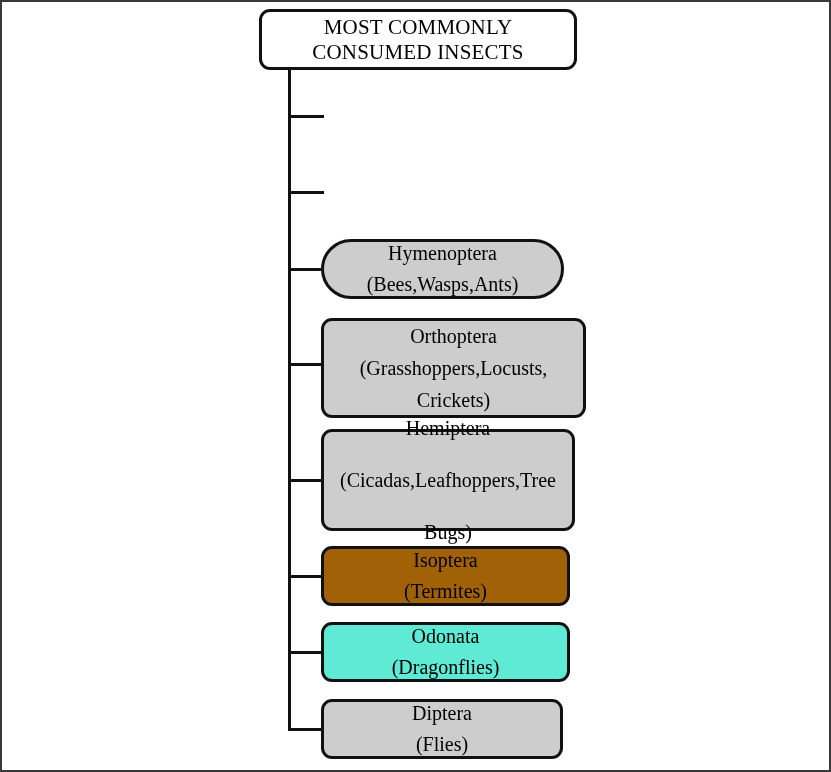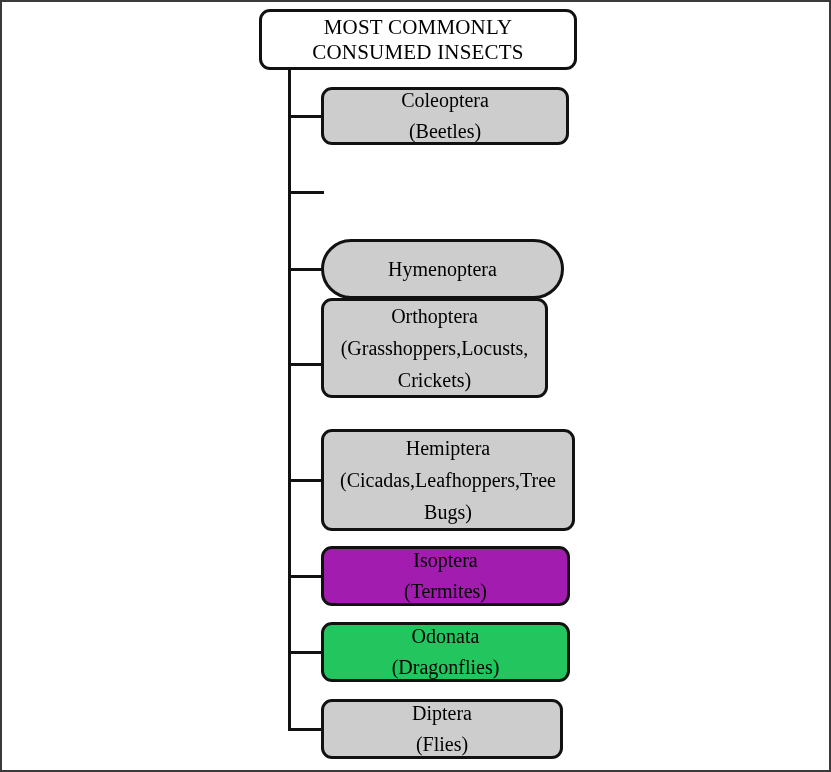--- a/index.html
+++ b/index.html
@@ -89,48 +89,45 @@
 <body>
 
 <div id="frame">
   <div id="canvas">
       <div class="node root" style="left: 257px; top: 7px; width: 318px; height: 61px; background: rgb(255, 255, 255); border-color: rgb(17, 17, 17);">
         <span class="line">MOST COMMONLY</span>
         <span class="line">CONSUMED INSECTS</span>
       </div>
       <div class="trunk" style="left: 286px; top: 67px; height: 662px; background: rgb(17, 17, 17);"></div>
       <div class="branch" style="left: 286px; top: 113px; width: 36px; background: rgb(17, 17, 17);"></div>
-      <div class="node child" style="left: 319px; top: 85px; width: 248px; height: 58px; background: rgb(205, 205, 205); border-color: rgb(17, 17, 17);">
-        <span class="line">Coleoptera</span>
-        <span class="line">(Beetles)</span>
-      </div>
       <div class="branch" style="left: 286px; top: 189px; width: 36px; background: rgb(17, 17, 17);"></div>
       <div class="branch" style="left: 286px; top: 266px; width: 36px; background: rgb(17, 17, 17);"></div>
       <div class="node child" style="left: 319px; top: 237px; width: 243px; height: 60px; background: rgb(205, 205, 205); border-color: rgb(17, 17, 17); border-radius: 30px;">
         <span class="line">Hymenoptera</span>
+        <span class="line">(Bees,Wasps,Ants)</span>
       </div>
       <div class="branch" style="left: 286px; top: 361px; width: 36px; background: rgb(17, 17, 17);"></div>
-      <div class="node child tall" style="left: 319px; top: 296px; width: 227px; height: 100px; background: rgb(205, 205, 205); border-color: rgb(17, 17, 17);">
+      <div class="node child tall" style="left: 319px; top: 316px; width: 265px; height: 100px; background: rgb(205, 205, 205); border-color: rgb(17, 17, 17);">
         <span class="line">Orthoptera</span>
         <span class="line">(Grasshoppers,Locusts,</span>
         <span class="line">Crickets)</span>
       </div>
       <div class="branch" style="left: 286px; top: 477px; width: 36px; background: rgb(17, 17, 17);"></div>
-      <div class="node child tall" style="left: 319px; top: 427px; width: 254px; height: 102px; background: rgb(205, 205, 205); border-color: rgb(17, 17, 17);">
+      <div class="node child tall" style="left: 319px; top: 427px; width: 254px; height: 102px; background: rgb(205, 205, 205); border-color: rgb(17, 17, 17); gap: 20px;">
         <span class="line">Hemiptera</span>
         <span class="line">(Cicadas,Leafhoppers,Tree</span>
         <span class="line">Bugs)</span>
       </div>
       <div class="branch" style="left: 286px; top: 573px; width: 36px; background: rgb(17, 17, 17);"></div>
-      <div class="node child" style="left: 319px; top: 544px; width: 249px; height: 60px; background: #a21caf; border-color: rgb(17, 17, 17);">
+      <div class="node child" style="left: 319px; top: 544px; width: 249px; height: 60px; background: #a16207; border-color: rgb(17, 17, 17);">
         <span class="line">Isoptera</span>
         <span class="line">(Termites)</span>
       </div>
       <div class="branch" style="left: 286px; top: 649px; width: 36px; background: rgb(17, 17, 17);"></div>
-      <div class="node child" style="left: 319px; top: 620px; width: 249px; height: 60px; background: #22c55e; border-color: rgb(17, 17, 17);">
+      <div class="node child" style="left: 319px; top: 620px; width: 249px; height: 60px; background: #5eead4; border-color: rgb(17, 17, 17);">
         <span class="line">Odonata</span>
         <span class="line">(Dragonflies)</span>
       </div>
       <div class="branch" style="left: 286px; top: 726px; width: 36px; background: rgb(17, 17, 17);"></div>
       <div class="node child" style="left: 319px; top: 697px; width: 242px; height: 60px; background: rgb(205, 205, 205); border-color: rgb(17, 17, 17);">
         <span class="line">Diptera</span>
         <span class="line">(Flies)</span>
       </div>
     </div>
 </div>

